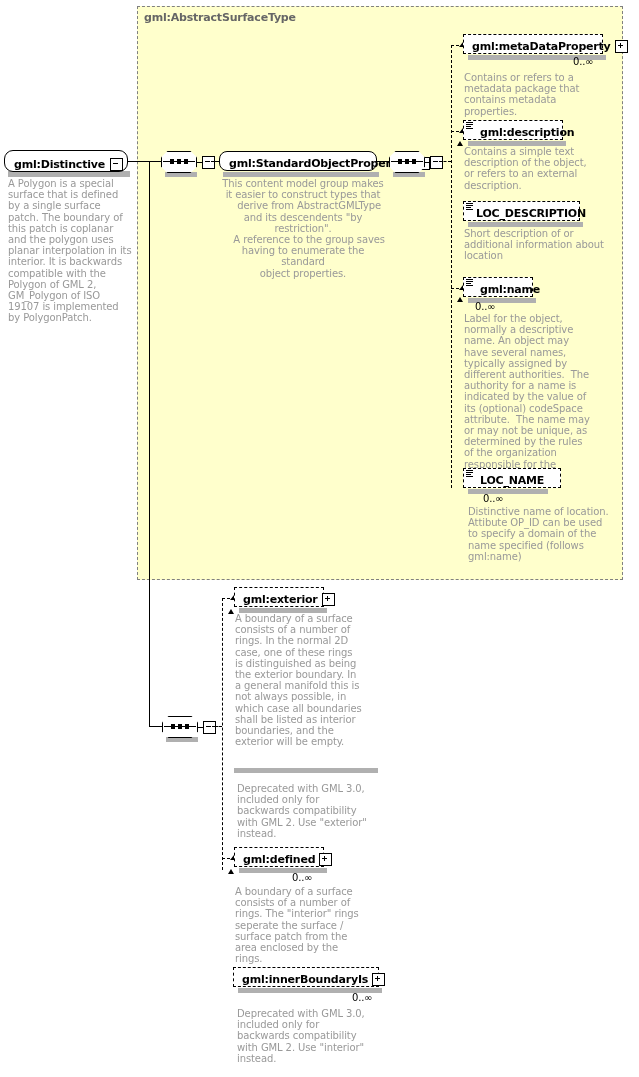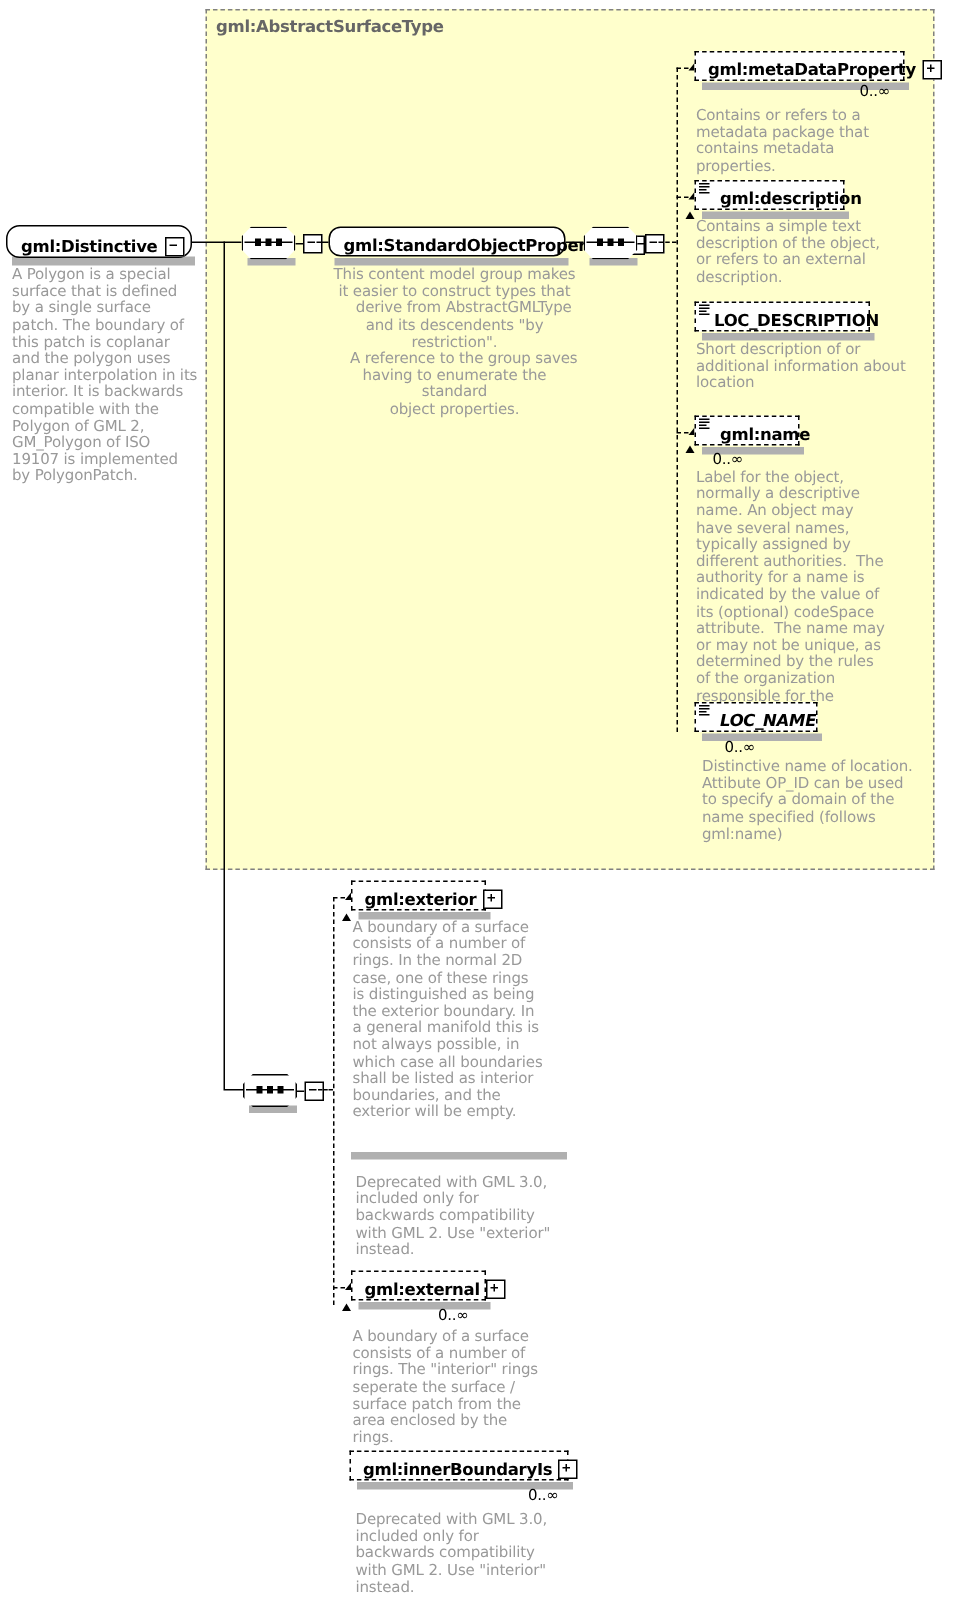--- a/index.html
+++ b/index.html
@@ -292,21 +292,21 @@
         <i style="top:4px; width:5px;"></i>
         <i style="top:6px; width:7px;"></i>
     </span>
     <span class="lbl">gml:name</span>
   </div>
   <div class="arrow-up" style="left:457px; top:297px;"></div>
   <div class="card" style="left:475px; top:301px;">0..∞</div>
   <div class="doc" style="left:464px; top:313px; width:130px;">Label for the object, normally a descriptive name. An object may have several names, typically assigned by different authorities.  The authority for a name is indicated by the value of its (optional) codeSpace attribute.  The name may or may not be unique, as determined by the rules of the organization responsible for the codeSpace.</div>
 
   <div class="shadow" style="left:468px; top:489px; width:80px; height:5px;"></div>
-  <div class="abs node elbox-dashed" style="left:463px; top:468px; width:82px; padding-left:12px;font-style:italic;">
+  <div class="abs node elbox-dashed" style="left:463px; top:468px; width:98px; padding-left:12px;">
     <span class="tlines">
       <i style="top:0px; width:7px;"></i>
         <i style="top:2px; width:7px;"></i>
         <i style="top:4px; width:5px;"></i>
         <i style="top:6px; width:7px;"></i>
     </span>
     <span class="lbl">LOC_NAME</span>
   </div>
   <div class="card" style="left:483px; top:493px;">0..∞</div>
   <div class="doc" style="left:468px; top:506px; width:142px;">Distinctive name of location. Attibute OP_ID can be used to specify a domain of the name specified (follows gml:name)</div>
@@ -341,21 +341,21 @@
   <div class="arrow-up" style="left:228px; top:609px;"></div>
   <div class="doc" style="left:235px; top:613px; width:128px;">A boundary of a surface consists of a number of rings. In the normal 2D case, one of these rings is distinguished as being the exterior boundary. In a general manifold this is not always possible, in which case all boundaries shall be listed as interior boundaries, and the exterior will be empty.</div>
 
   <div class="shadow" style="left:234px; top:768px; width:144px; height:5px;"></div>
   <div class="doc" style="left:237px; top:783px; width:134px;">Deprecated with GML 3.0, included only for backwards compatibility with GML 2. Use "exterior" instead.</div>
 
   <div class="ln-h dash" style="left:222px; top:858px; width:8px;"></div>
   <div class="arrow-diag" style="left:230px; top:855px;"></div>
   <div class="shadow" style="left:239px; top:868px; width:88px; height:5px;"></div>
   <div class="abs node elbox-dashed" style="left:234px; top:847px; width:90px;">
-    <span class="lbl">gml:external</span>
+    <span class="lbl">gml:defined</span>
     <span class="expander plus" style="margin-left:auto; margin-right:3px;"></span>
   </div>
   <div class="arrow-up" style="left:228px; top:869px;"></div>
   <div class="card" style="left:292px; top:872px;">0..∞</div>
   <div class="doc" style="left:235px; top:886px; width:128px;">A boundary of a surface consists of a number of rings. The "interior" rings seperate the surface / surface patch from the area enclosed by the rings.</div>
 
   <div class="shadow" style="left:238px; top:988px; width:144px; height:5px;"></div>
   <div class="abs node elbox-dashed" style="left:233px; top:967px; width:146px;">
     <span class="lbl">gml:innerBoundaryIs</span>
     <span class="expander plus" style="margin-left:auto; margin-right:3px;"></span>

